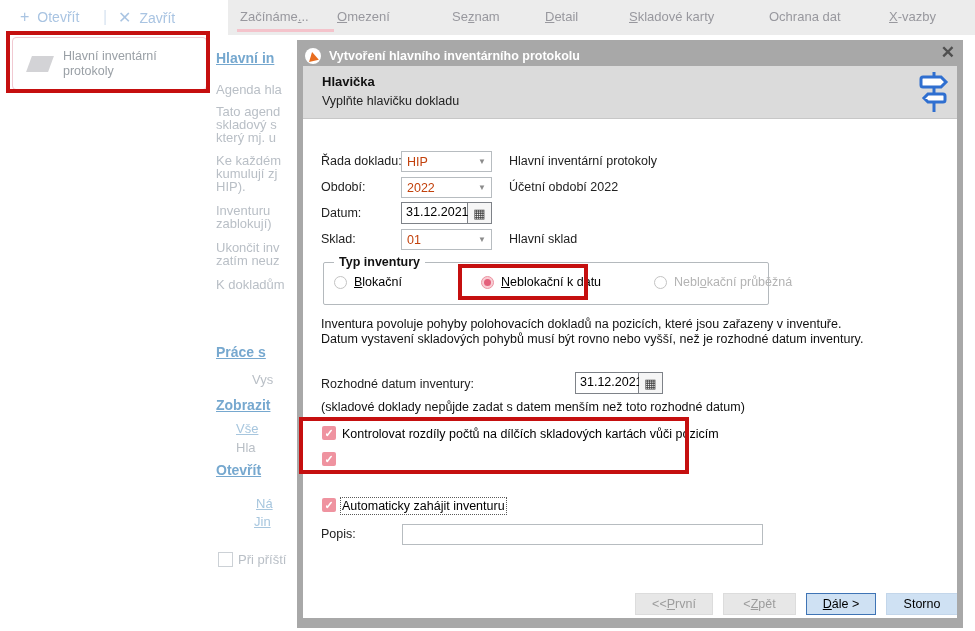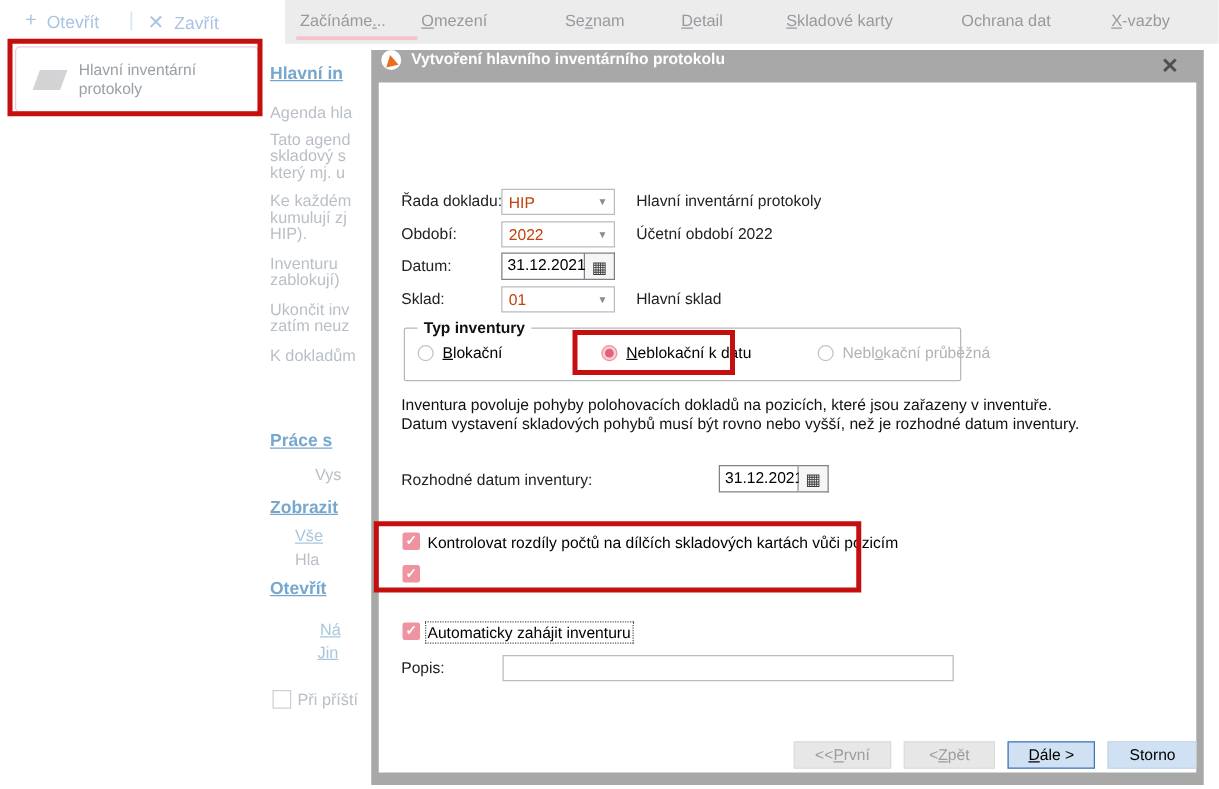--- a/index.html
+++ b/index.html
@@ -23,21 +23,21 @@
   .side-label{color:#9aa0a6;font-size:12.5px;line-height:15px;width:120px}
   
   .bgfrag{font-size:13px;color:#b9bfc6;white-space:nowrap}
   .bgh{font-size:14px;font-weight:bold;color:#76a8cf;text-decoration:underline;white-space:nowrap}
   .bglink{font-size:13px;color:#a7c6de;text-decoration:underline;white-space:nowrap}
   .bgcheck{width:13px;height:13px;border:1px solid #ccd1d6;background:#fff}
   
   .ann{border:4px solid #c50f0f;z-index:40;pointer-events:none}
   
   .dlg{left:297px;top:40px;width:666px;height:588px;background:#a8a8a8;z-index:10}
-  .dlg-title{position:absolute;left:0;top:0;right:12px;height:32px;display:flex;align-items:flex-start}
+  .dlg-title{position:absolute;left:0;top:0;right:0;height:32px;display:flex;align-items:center}
   .dlg-title-text{color:#fff;font-size:12.5px;font-weight:bold;margin-left:8px}
   .logo{width:16px;height:16px;border-radius:50%;background:#fff;margin-left:8px;
         display:flex;align-items:center;justify-content:center;overflow:hidden}
   .logo b{width:0;height:0;border-left:5px solid transparent;border-right:5px solid transparent;
           border-bottom:9px solid #e86d1f;transform:translateY(0px) rotate(-12deg)}
   .dlg-close{position:absolute;right:8px;top:2px;color:#4f4f4f;font-size:17px;font-weight:bold;cursor:default}
   .dlg-content{position:absolute;left:6px;top:26px;width:654px;height:552px;background:#fff;overflow:hidden}
   .dlg-header{position:absolute;left:0;top:0;width:100%;height:52px;background:#dbdbdb;border-bottom:1px solid #c7c7c7}
   .hdr-title{position:absolute;left:19px;top:8px;font-size:13px;font-weight:bold;color:#111}
   .hdr-sub{position:absolute;left:19px;top:28px;font-size:12.5px;color:#222}
@@ -130,20 +130,29 @@
   <div class="dlg-title">
     <span class="logo">
         <b></b>
       </span>
     <span class="dlg-title-text">Vytvoření hlavního inventárního protokolu</span>
     <span class="dlg-close">✕</span>
   </div>
 
   <div class="dlg-content">
 
+    <div class="dlg-header">
+      <div class="hdr-title">Hlavička</div>
+      <div class="hdr-sub">Vyplňte hlavičku dokladu</div>
+      <svg class="abs" style="left:614px;top:4px" width="34" height="44" viewBox="0 0 34 44">
+        <line x1="17" y1="2" x2="17" y2="42" stroke="#2f6fd0" stroke-width="3"></line>
+        <path d="M6 7 h18 l5 5 l-5 5 h-18 a2 2 0 0 1 -2 -2 v-6 a2 2 0 0 1 2 -2 z" fill="#fff" stroke="#2f6fd0" stroke-width="3"></path>
+        <path d="M26 24 h-15 l-4 4 l4 4 h15 a2 2 0 0 0 2 -2 v-4 a2 2 0 0 0 -2 -2 z" fill="#fff" stroke="#2f6fd0" stroke-width="3"></path>
+      </svg>
+    </div>
 
     <div class="abs lbl" style="left:18px;top:88px">Řada dokladu:</div>
     <div class="abs combo" style="left:98px;top:85px">
       <span class="cval">HIP</span>
       <span class="carr">▼</span>
     </div>
     <div class="abs lbl" style="left:206px;top:88px">Hlavní inventární protokoly</div>
 
     <div class="abs lbl" style="left:18px;top:114px">Období:</div>
     <div class="abs combo" style="left:98px;top:111px">
@@ -178,20 +187,21 @@
     </div>
 
     <div class="abs info" style="left:18px;top:251px">Inventura povoluje pohyby polohovacích dokladů na pozicích, které jsou zařazeny v inventuře.</div>
     <div class="abs info" style="left:18px;top:266px">Datum vystavení skladových pohybů musí být rovno nebo vyšší, než je rozhodné datum inventury.</div>
 
     <div class="abs lbl" style="left:18px;top:311px">Rozhodné datum inventury:</div>
     <div class="abs" style="left:272px;top:306px;display:flex">
       <div class="datebox" style="width:64px">31.12.2021</div>
       <div class="calbtn">▦</div>
     </div>
+    <div class="abs info" style="left:18px;top:334px">(skladové doklady nepůjde zadat s datem menším než toto rozhodné datum)</div>
 
     <div class="abs cbx" style="left:19px;top:360px">✓</div>
     <div class="abs cbxlabel" style="left:39px;top:361px">Kontrolovat rozdíly počtů na dílčích skladových kartách vůči pozicím</div>
     <div class="abs cbx" style="left:19px;top:386px">✓</div>
     <div class="abs cbx" style="left:19px;top:432px">✓</div>
     <div class="abs cbxlabel focusdots" style="left:39px;top:433px">Automaticky zahájit inventuru</div>
 
     <div class="abs lbl" style="left:18px;top:461px">Popis:</div>
     <input class="abs txt" style="left: 99px; top: 458px; width: 361px;" value="">
 

